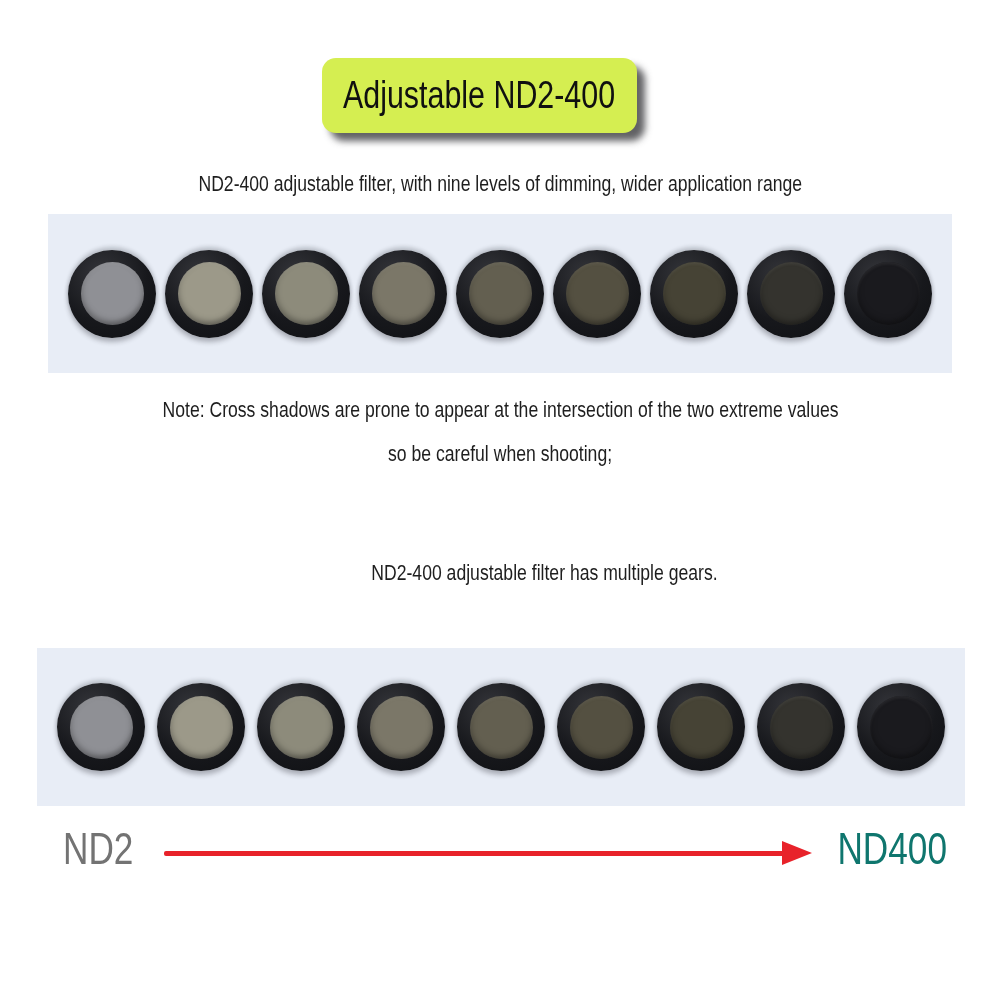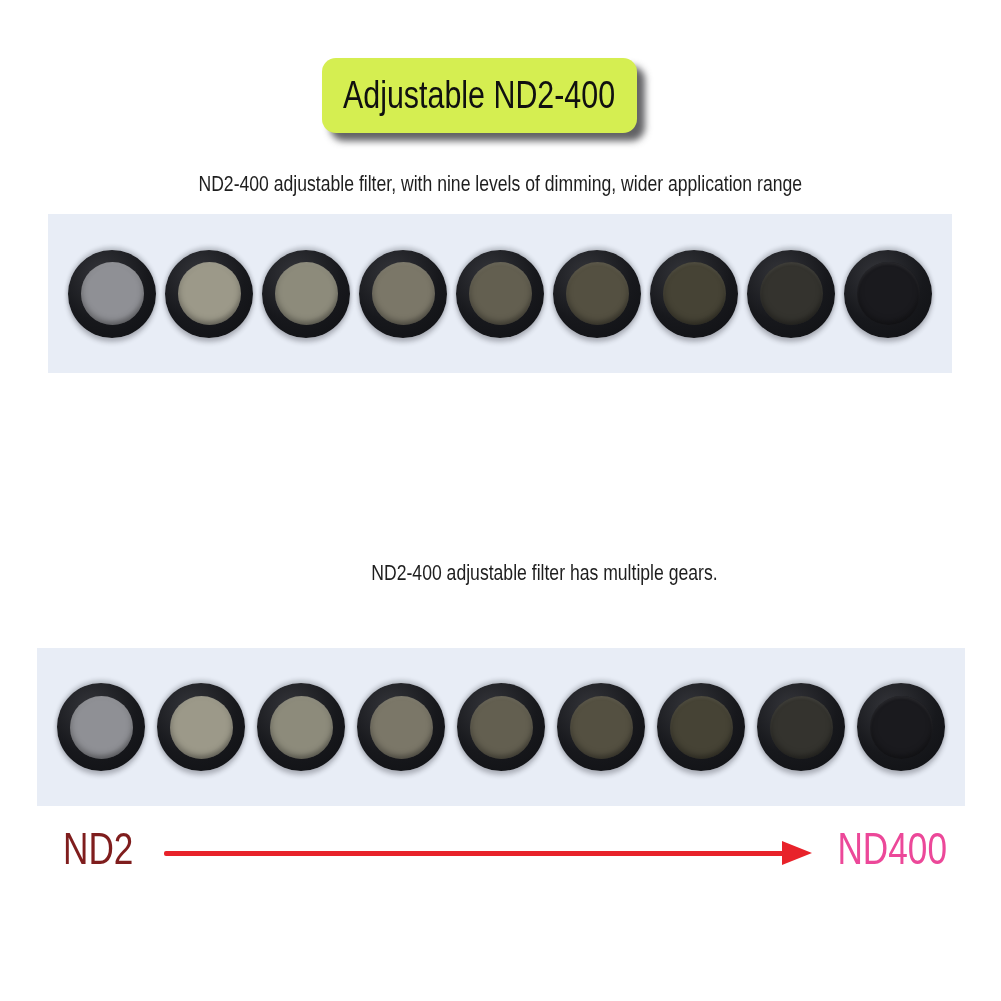--- a/index.html
+++ b/index.html
@@ -85,29 +85,29 @@
     left: 0;
     top: 824px;
     width: 100%;
     height: 60px;
   }
   .scale-start {
     position: absolute;
     left: 63px;
     top: 0;
     font-size: 44px;
-    color: #7f1d1d;
+    color: #737373;
   }
   .scale-start .cond { transform-origin: left center; }
   .scale-end {
     position: absolute;
     right: 54px;
     top: 0;
     font-size: 44px;
-    color: #ec4899;
+    color: #0f766e;
   }
   .scale-end .cond { transform-origin: right center; }
   .arrow-line {
     position: absolute;
     left: 164px;
     top: 27px;
     width: 622px;
     height: 5px;
     border-radius: 2px;
   }
@@ -159,20 +159,22 @@
       </div>
       <div class="filter-circle">
         <div class="lens" style="background: radial-gradient(circle at 42% 35%, rgb(52, 51, 46) 0%, rgb(52, 51, 46) 65%, rgba(0, 0, 0, 0.28) 100%) rgb(52, 51, 46);"></div>
       </div>
       <div class="filter-circle">
         <div class="lens" style="background: radial-gradient(circle at 42% 35%, rgb(26, 26, 30) 0%, rgb(26, 26, 30) 65%, rgba(0, 0, 0, 0.28) 100%) rgb(26, 26, 30);"></div>
       </div>
     </div>
 
   <div class="textline note">
+    <div><span class="cond">Note: Cross shadows are prone to appear at the intersection of the two extreme values</span></div>
+    <div><span class="cond">so be careful when shooting;</span></div>
   </div>
 
   <div class="textline gears">
     <div><span class="cond">ND2-400 adjustable filter has multiple gears.</span></div>
   </div>
 
   <div class="band band2" style="background: rgb(232, 237, 246);">
       <div class="filter-circle">
         <div class="lens" style="background: radial-gradient(circle at 42% 35%, rgb(143, 144, 149) 0%, rgb(143, 144, 149) 65%, rgba(0, 0, 0, 0.28) 100%) rgb(143, 144, 149);"></div>
       </div>

